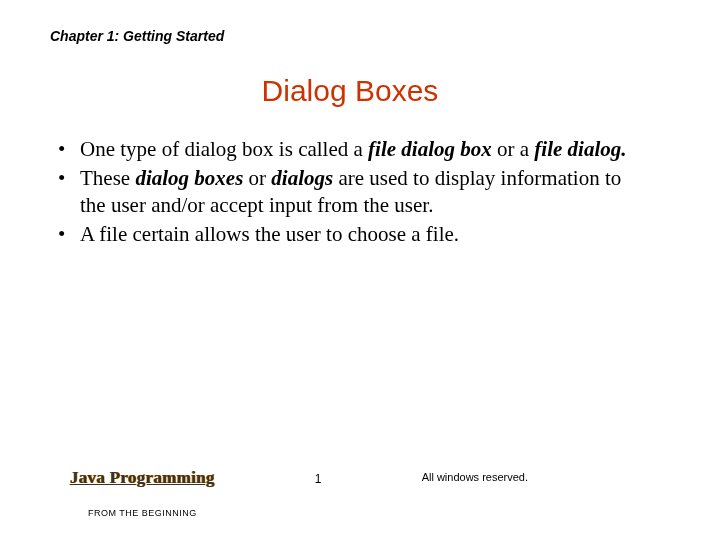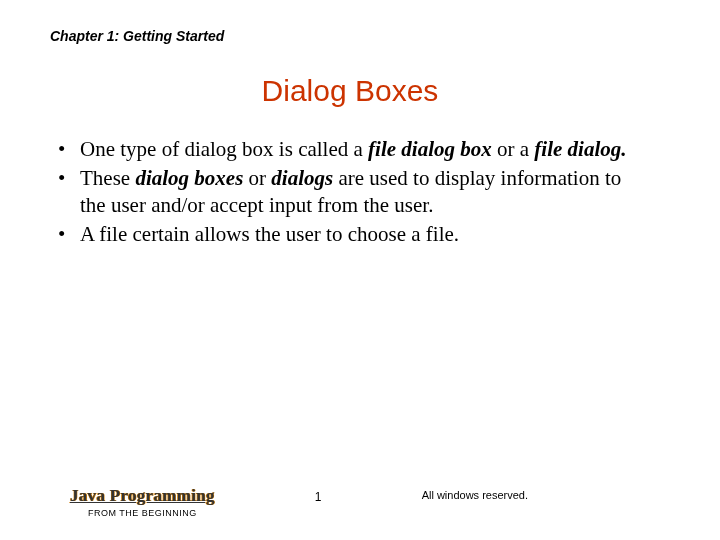--- a/index.html
+++ b/index.html
@@ -68,21 +68,21 @@
     text-decoration: underline;
     text-shadow: 0.6px 0 0 #cc7a00, -0.6px 0 0 #cc7a00;
     color: #333;
     letter-spacing: 0.3px;
   }
   .jp-sub {
     font-family: Arial, Helvetica, sans-serif;
     font-size: 9px;
     letter-spacing: 0.5px;
     color: #000;
-    margin-top: 2px;
+    margin-top: 20px;
     padding-left: 18px;
   }
   .footer-center {
     flex: 0 0 auto;
     font-family: Arial, Helvetica, sans-serif;
     font-size: 12px;
     color: #000;
     padding-top: 4px;
   }
   .footer-right {

